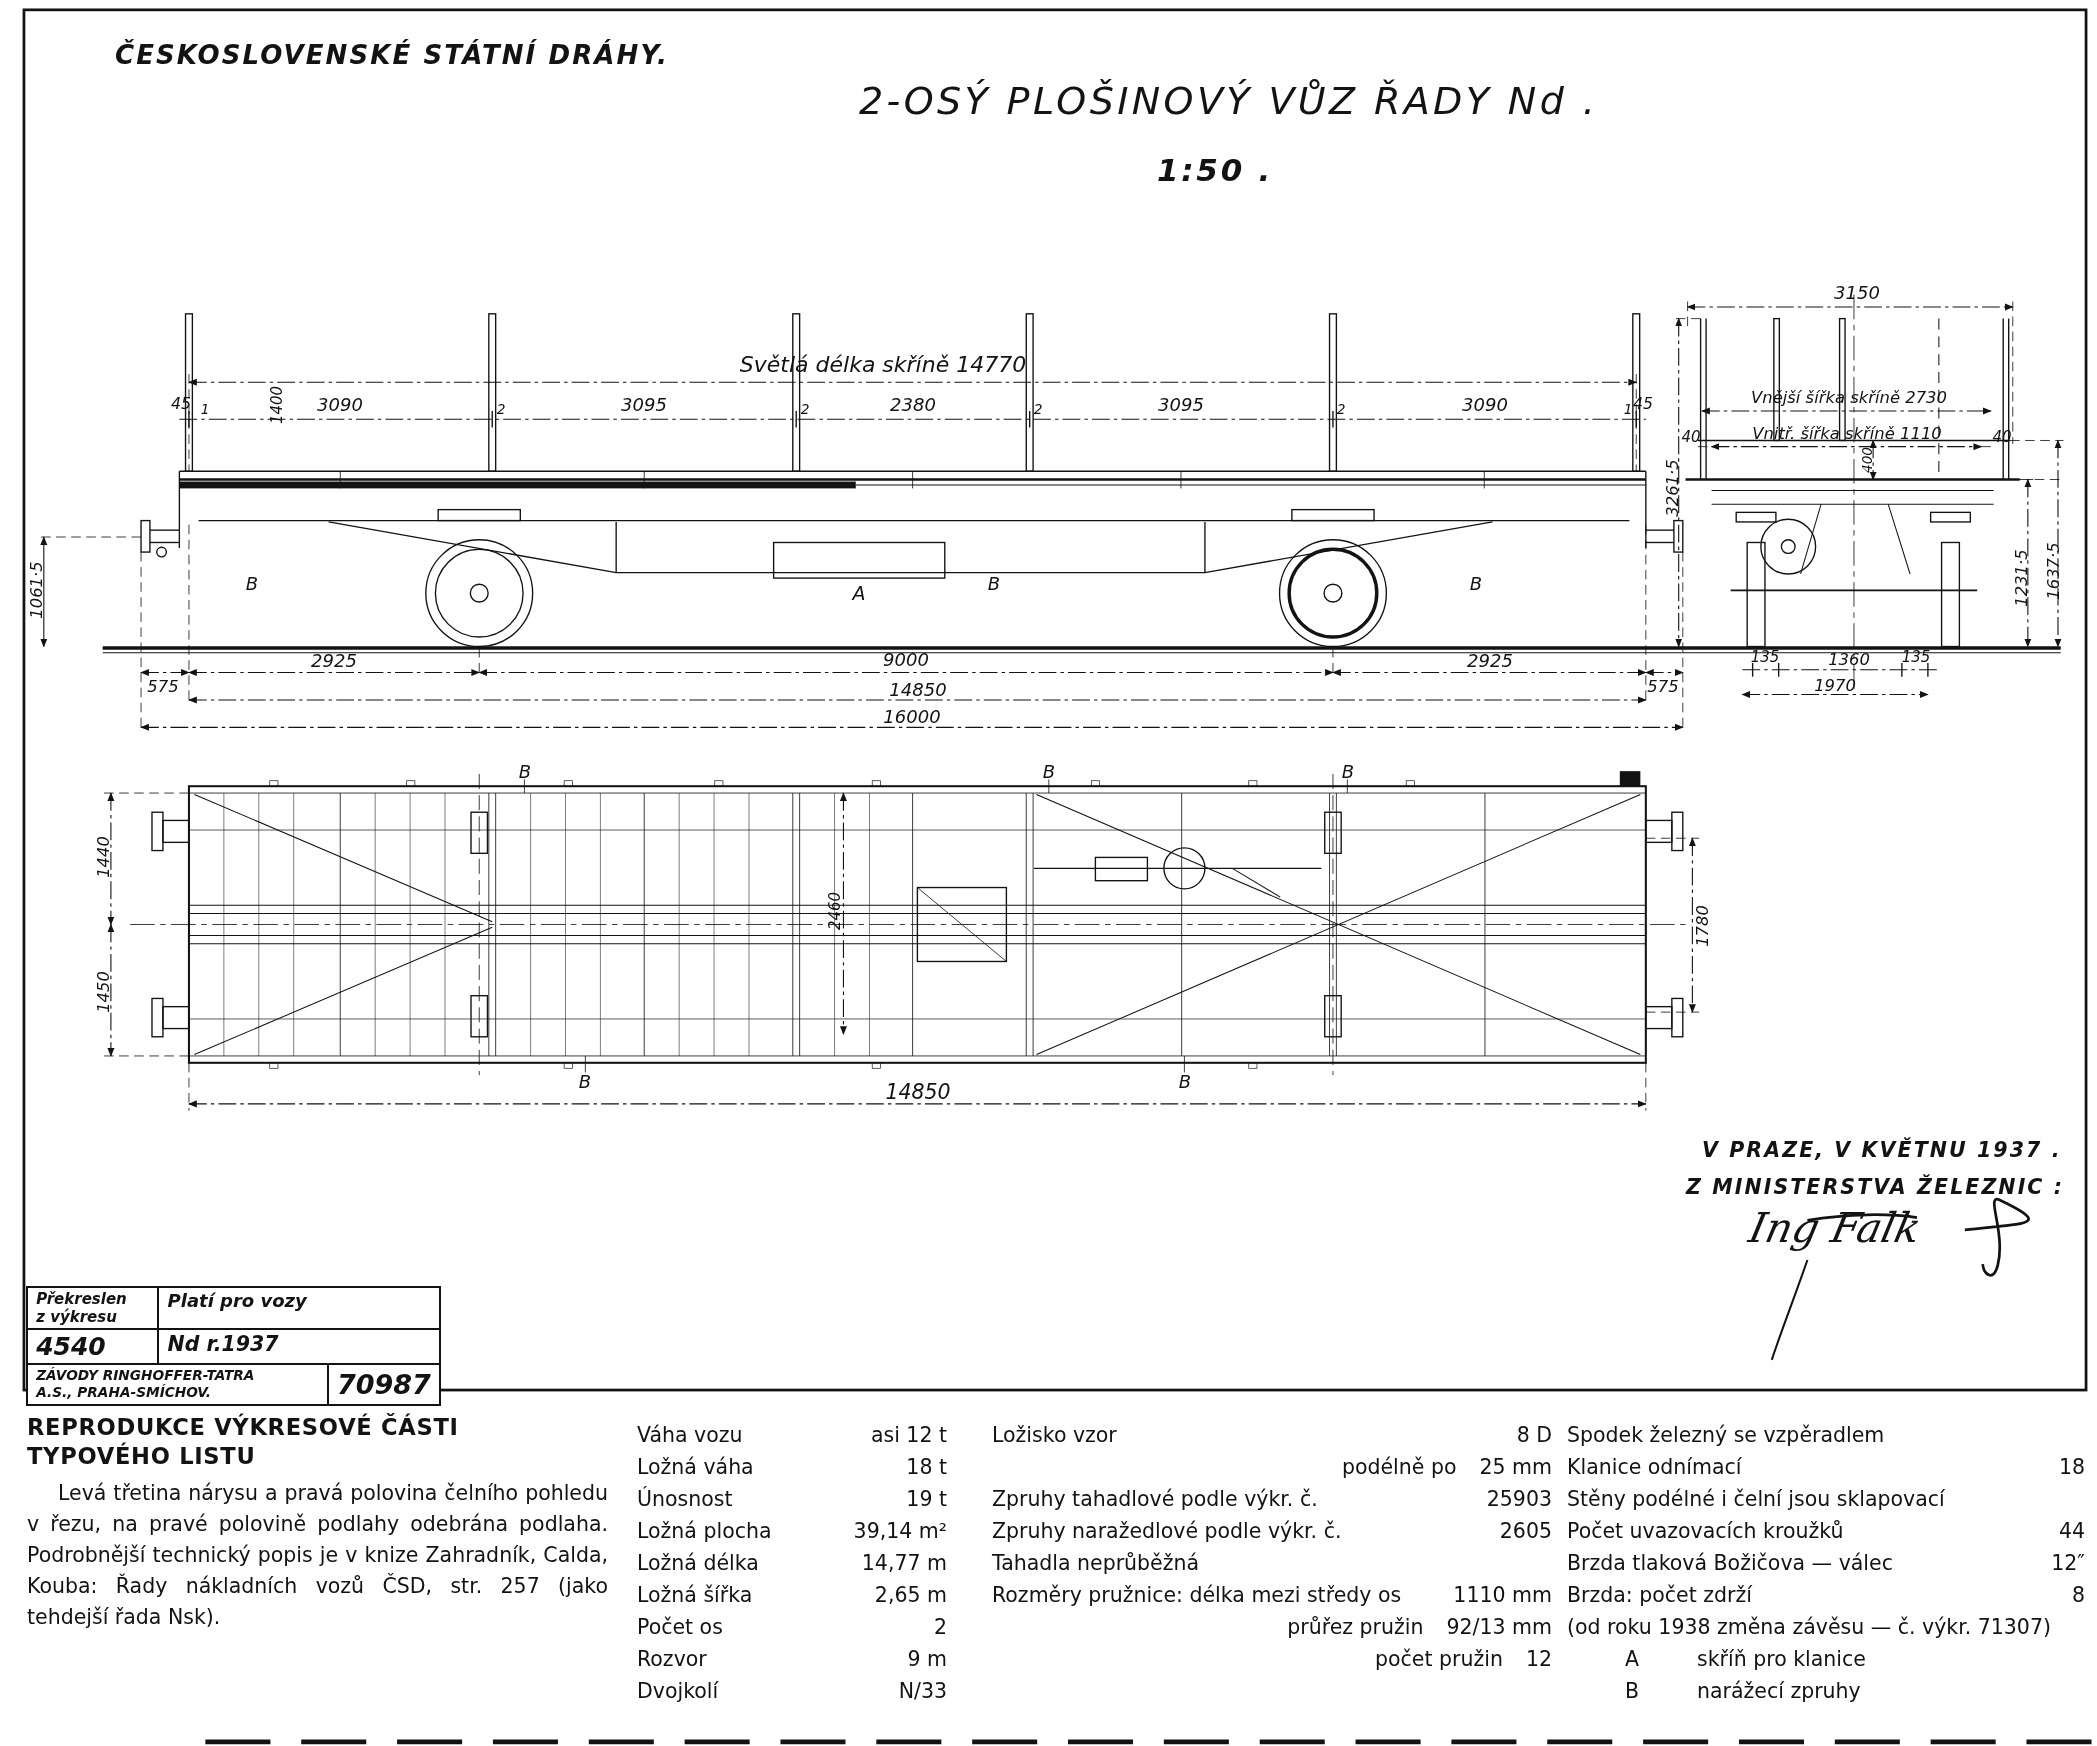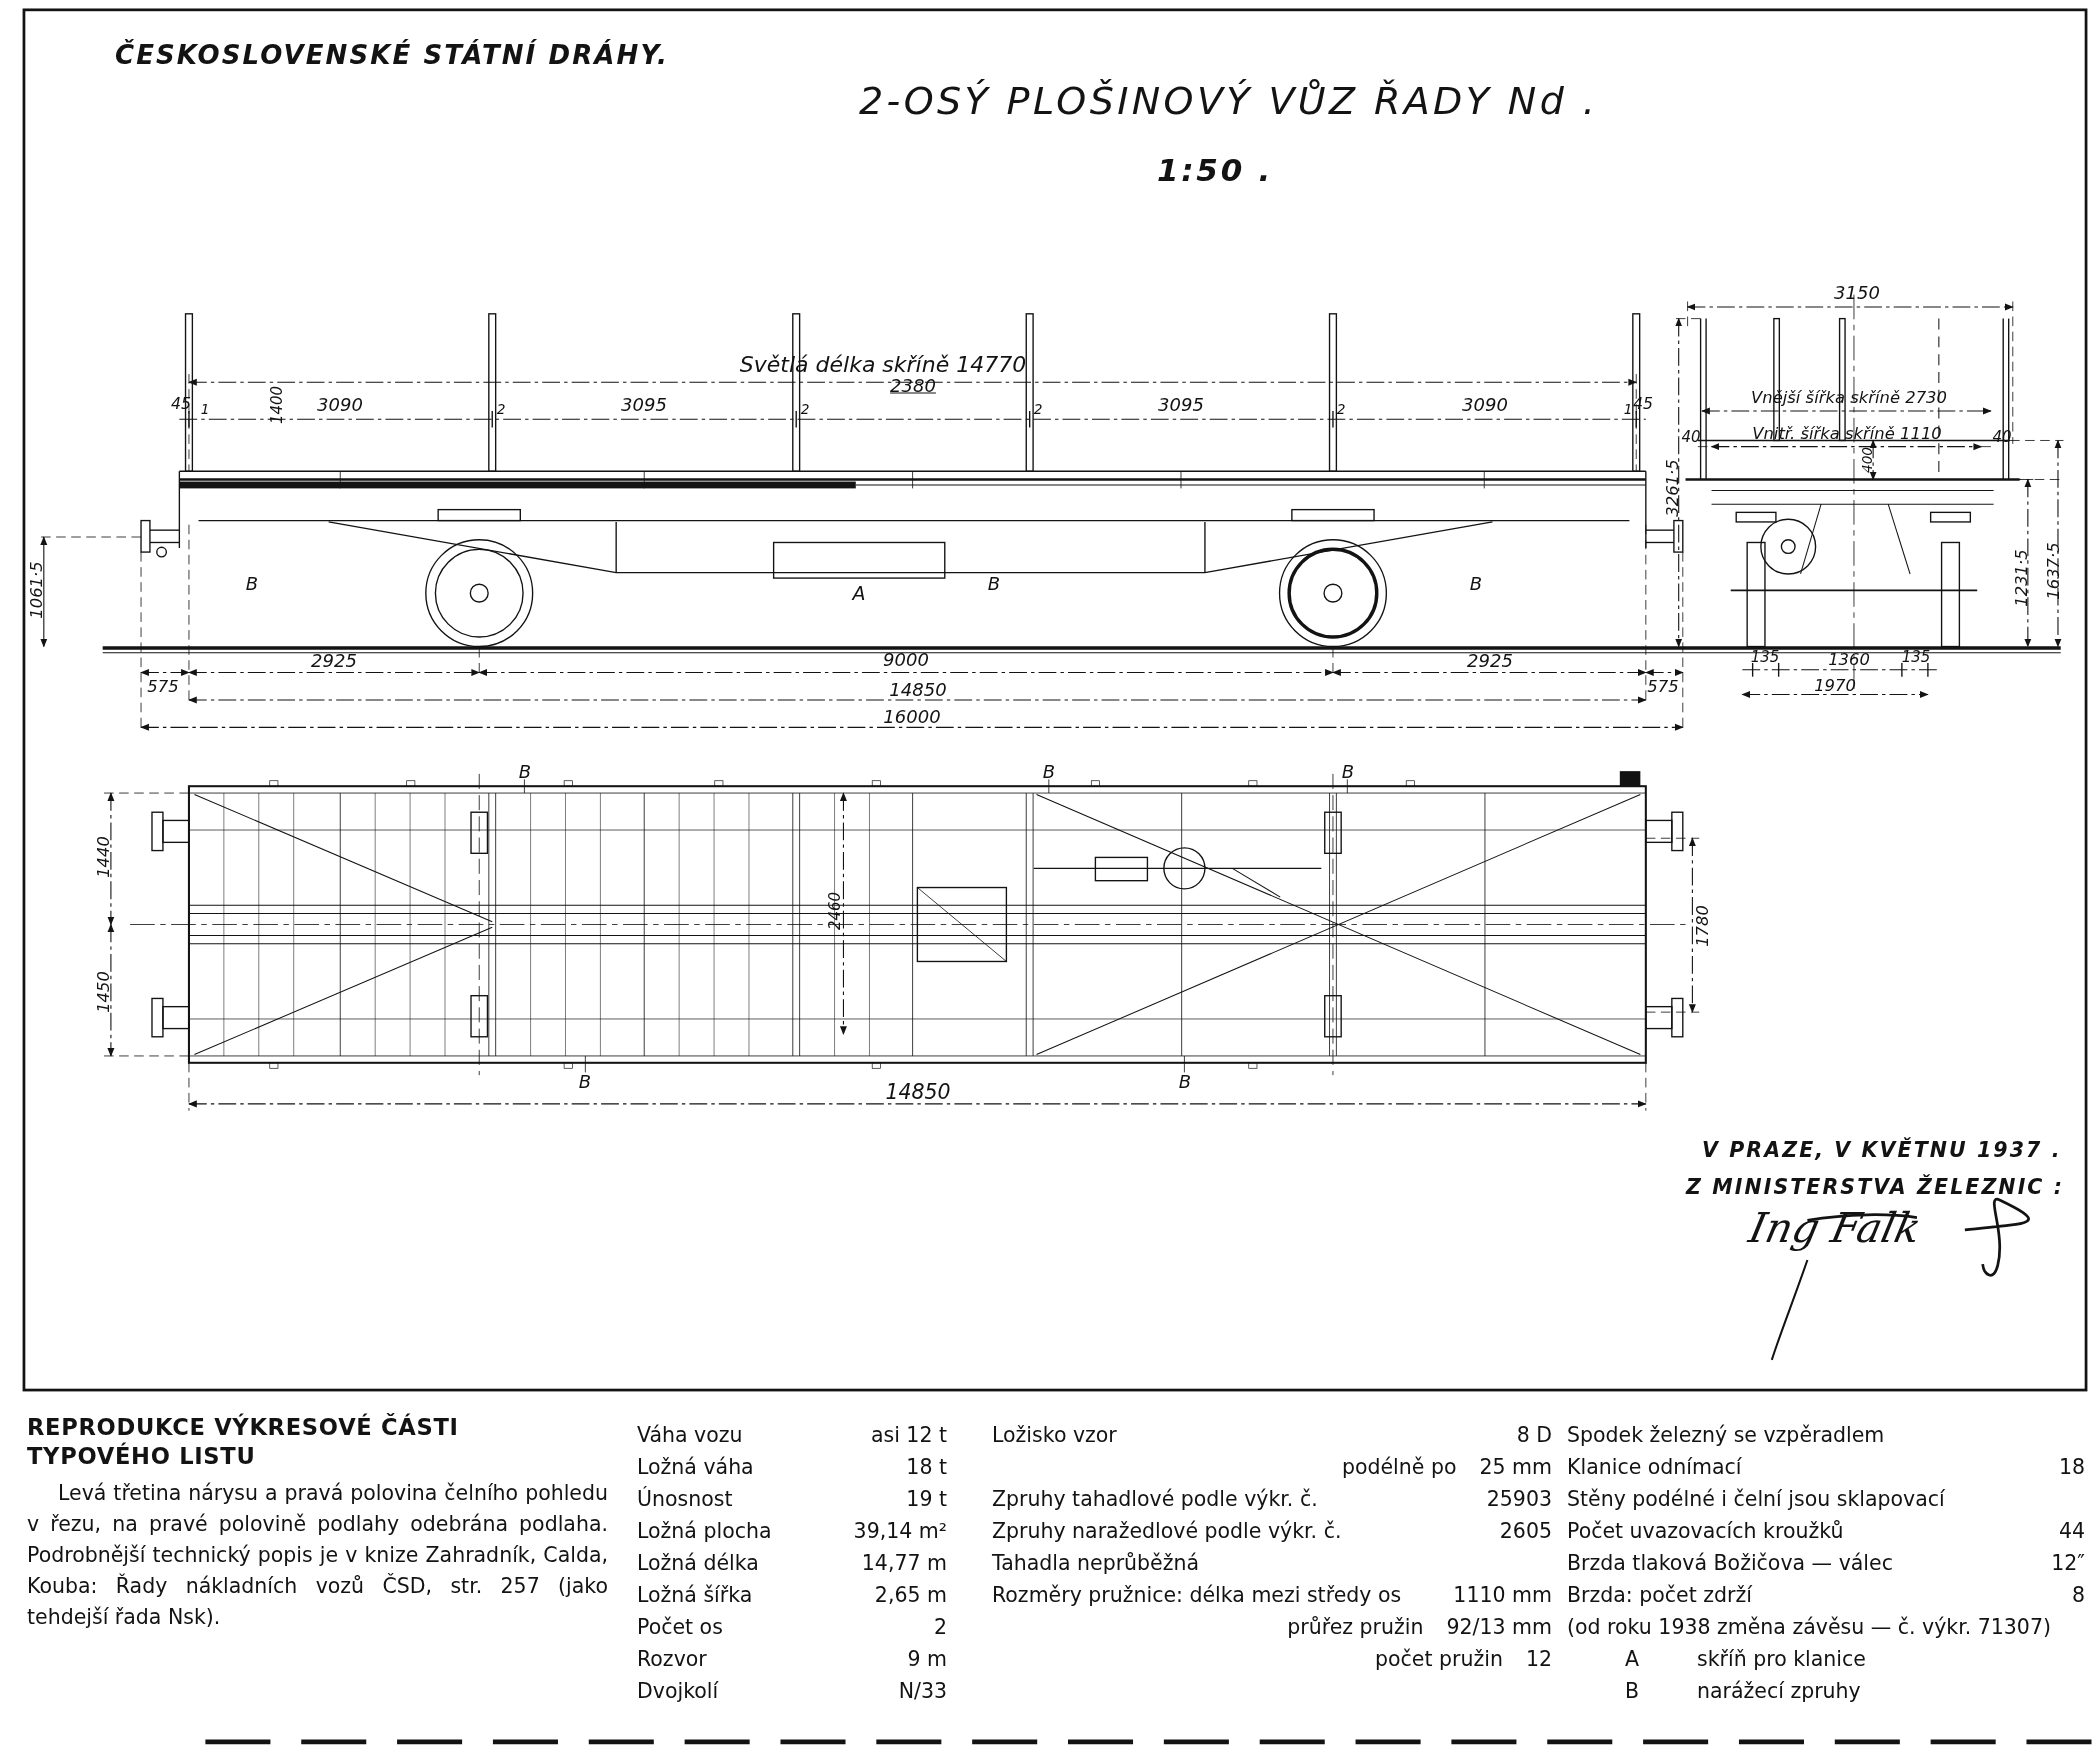--- a/index.html
+++ b/index.html
@@ -365,21 +365,21 @@
       <path d="M2870,1796 C2960,1786 3000,1790 2920,1752 C2900,1744 2930,1800 2918,1848 C2912,1872 2898,1862 2896,1846"></path>
       <path d="M2640,1840 C2620,1898 2600,1948 2588,1986" stroke-width="3"></path>
     </g>
   </svg>
 
   <div class="labels">
       <span class="dim" style="left: 883px; top: 364px; font-size: 22px; transform: translate(-50%, -50%);">Světlá délka skříně 14770</span>
       <span class="dim" style="left: 181px; top: 403px; font-size: 15.7px; transform: translate(-50%, -50%);">45</span>
       <span class="dim" style="left: 340px; top: 404px; transform: translate(-50%, -50%);">3090</span>
       <span class="dim" style="left: 644px; top: 404px; transform: translate(-50%, -50%);">3095</span>
-      <span class="dim" style="left: 913px; top: 385px; transform: translate(-50%, -50%); text-decoration: underline;">2380</span>
+      <span class="dim" style="left: 913px; top: 404px; transform: translate(-50%, -50%);">2380</span>
       <span class="dim" style="left: 1181px; top: 404px; transform: translate(-50%, -50%);">3095</span>
       <span class="dim" style="left: 1485px; top: 404px; transform: translate(-50%, -50%);">3090</span>
       <span class="dim" style="left: 1643px; top: 403px; font-size: 15.7px; transform: translate(-50%, -50%);">45</span>
       <span class="dim" style="left: 205px; top: 409px; font-size: 13.7px; transform: translate(-50%, -50%);">1</span>
       <span class="dim" style="left: 501px; top: 409px; font-size: 13.7px; transform: translate(-50%, -50%);">2</span>
       <span class="dim" style="left: 805px; top: 409px; font-size: 13.7px; transform: translate(-50%, -50%);">2</span>
       <span class="dim" style="left: 1038px; top: 409px; font-size: 13.7px; transform: translate(-50%, -50%);">2</span>
       <span class="dim" style="left: 1341px; top: 409px; font-size: 13.7px; transform: translate(-50%, -50%);">2</span>
       <span class="dim" style="left: 1628px; top: 409px; font-size: 13.7px; transform: translate(-50%, -50%);">1</span>
       <span class="dim" style="left: 277px; top: 405px; font-size: 15px; transform: translate(-50%, -50%) rotate(-90deg);">1400</span>
@@ -421,20 +421,36 @@
     </div>
 
   <div class="railway">ČESKOSLOVENSKÉ STÁTNÍ DRÁHY.</div>
   <div class="main-title">2-OSÝ PLOŠINOVÝ VŮZ ŘADY Nd .</div>
   <div class="scale">1:50 .</div>
 
   <div class="sig1">V PRAZE, V KVĚTNU 1937 .</div>
   <div class="sig2">Z MINISTERSTVA ŽELEZNIC :</div>
   <div class="sig-name">Ing Falk</div>
 
+  <div class="tb">
+    <div class="tb-row">
+      <div class="tb-cell tb-c1 tb-small">Překreslen
+z výkresu</div>
+      <div class="tb-cell tb-mid" style="font-size:18px;">Platí pro vozy</div>
+    </div>
+    <div class="tb-row">
+      <div class="tb-cell tb-c1 tb-num">4540</div>
+      <div class="tb-cell tb-mid">Nd r.1937</div>
+    </div>
+    <div class="tb-row">
+      <div class="tb-cell tb-maker">ZÁVODY RINGHOFFER-TATRA
+A.S., PRAHA-SMÍCHOV.</div>
+      <div class="tb-cell tb-serial">70987</div>
+    </div>
+  </div>
 
   <div class="notes">
     <div class="notes-heading">REPRODUKCE VÝKRESOVÉ ČÁSTI TYPOVÉHO LISTU</div>
     <p>Levá třetina nárysu a pravá polovina čelního pohledu v řezu, na pravé polovině podlahy odebrána podlaha. Podrobnější technický popis je v knize Zahradník, Calda, Kouba: Řady nákladních vozů ČSD, str. 257 (jako tehdejší řada Nsk).</p>
   </div>
 
   <div class="spec-col col-weights">
       <div class="spec-row">
         <span class="spec-label">Váha vozu</span>
         <span class="spec-value">asi 12 t</span>

